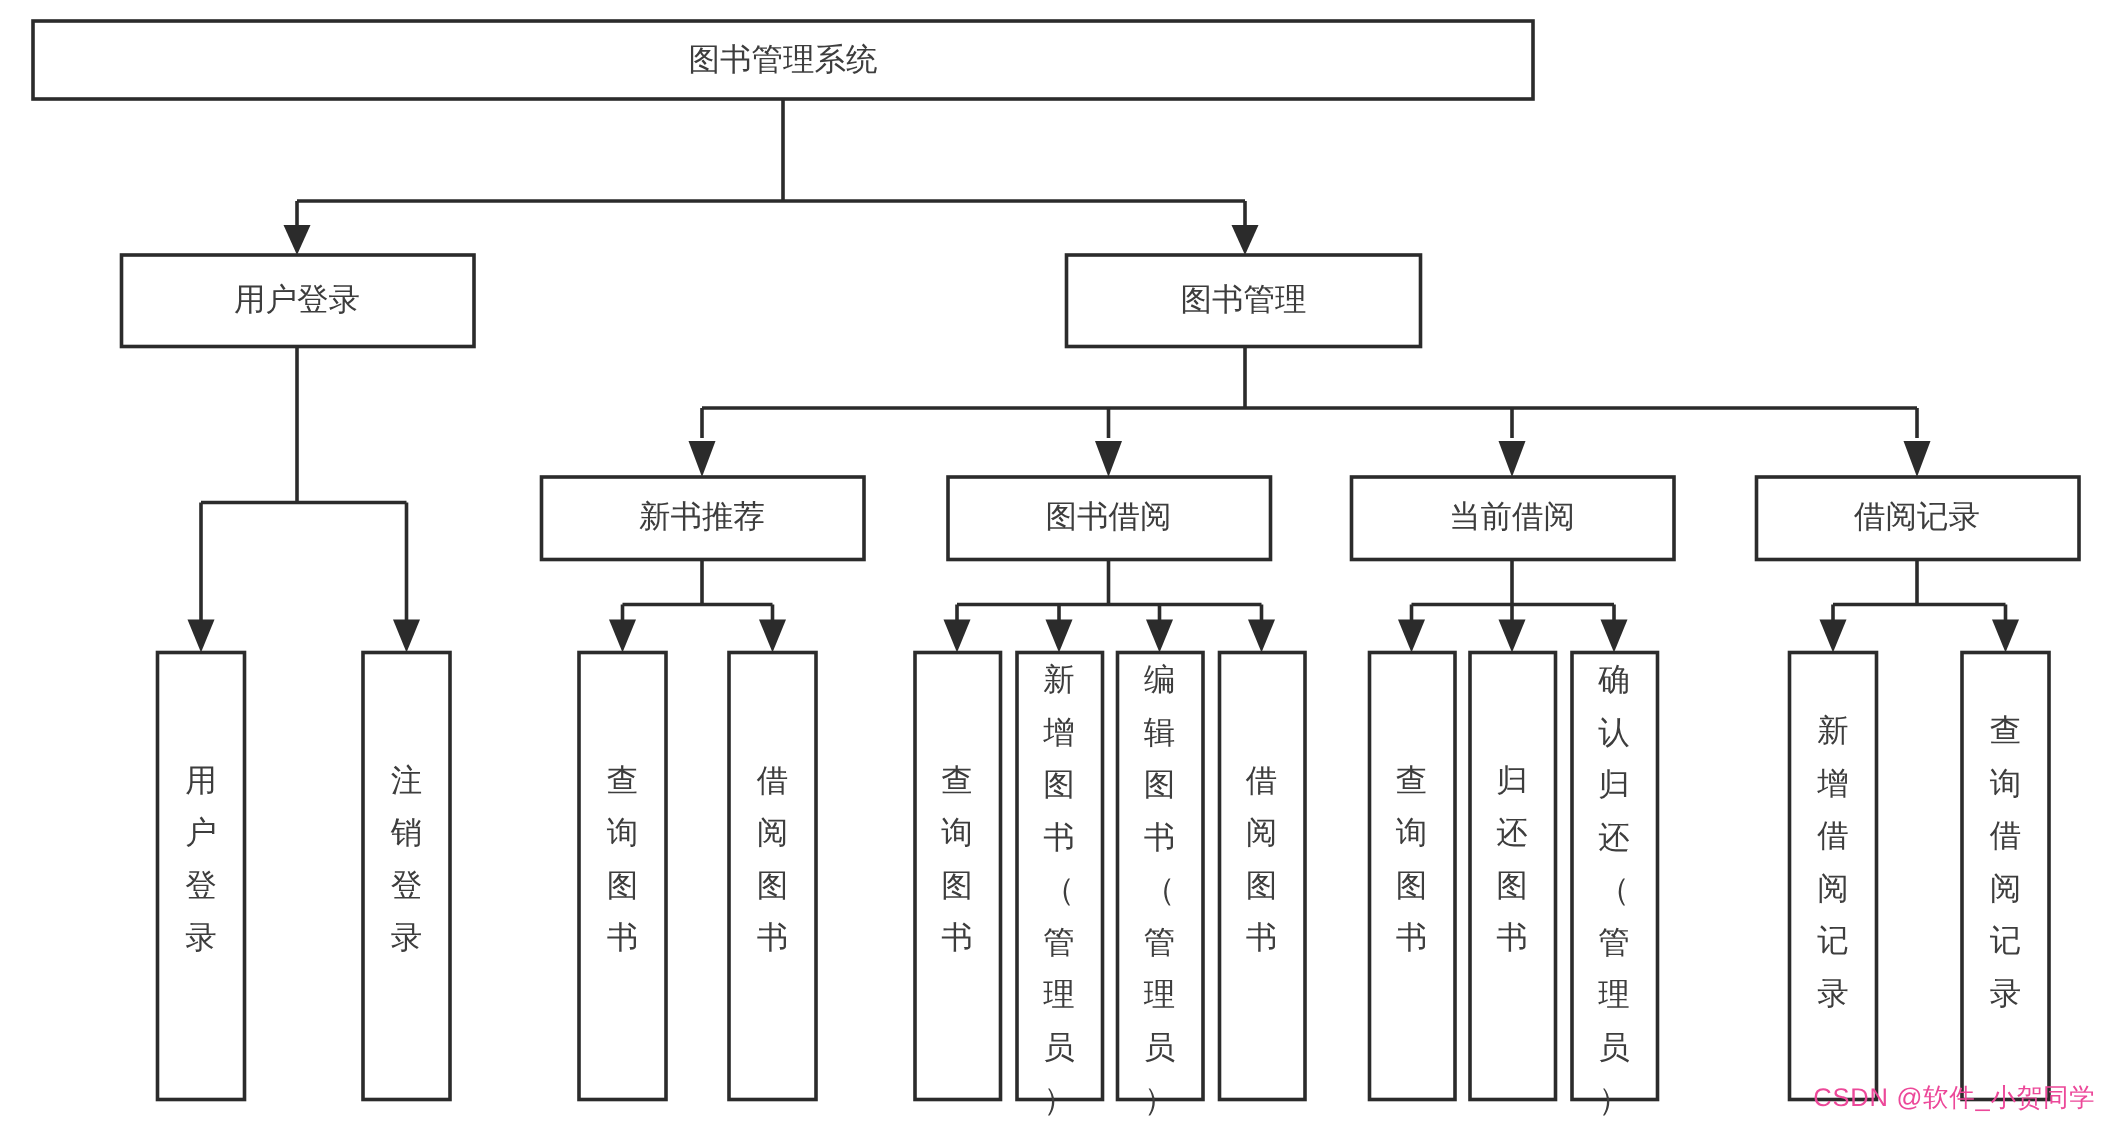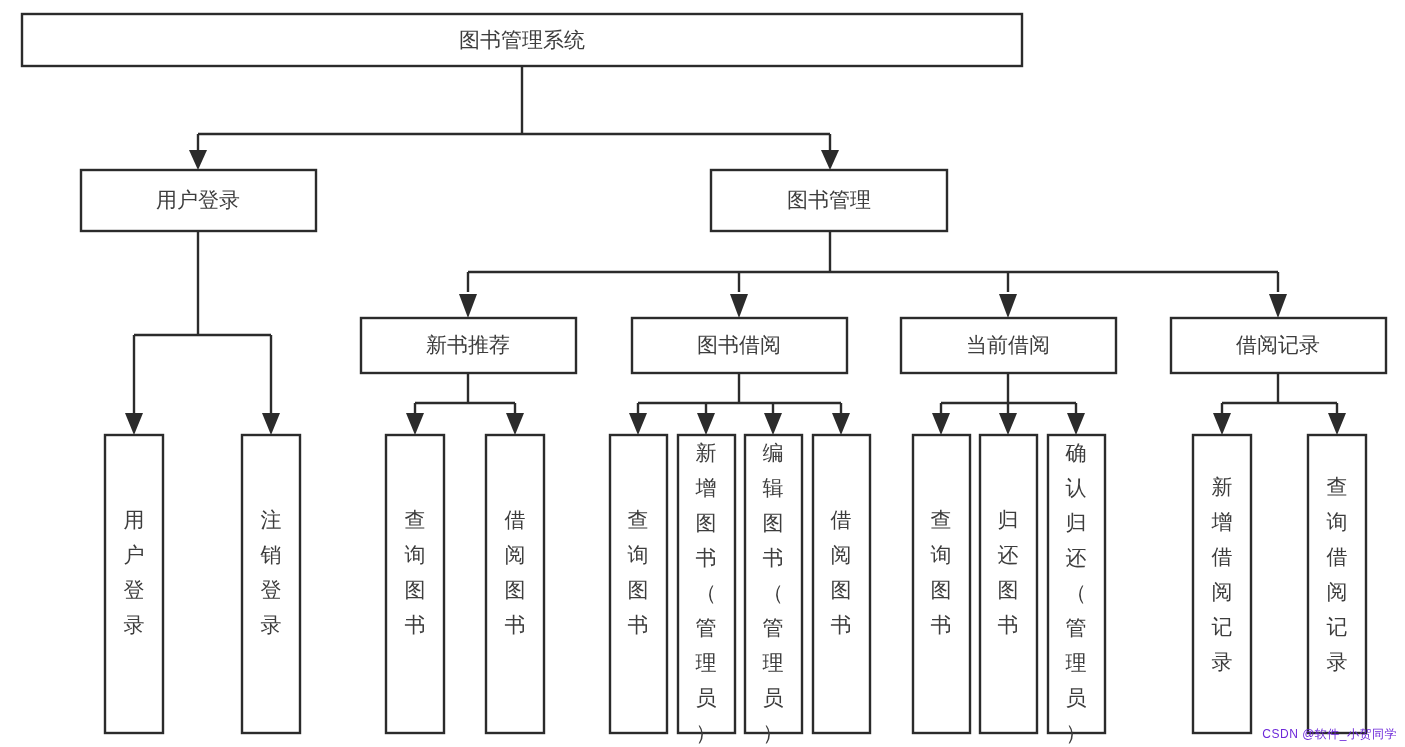--- a/index.html
+++ b/index.html
@@ -52,22 +52,22 @@
     font-family: "Liberation Sans", "DejaVu Sans", sans-serif;
     fill: #3d3d3d;
     font-size: 21px;
     text-anchor: middle;
   }
   .watermark {
     position: absolute;
     right: 8px;
     bottom: 4px;
     font-family: "Liberation Sans", "DejaVu Sans", sans-serif;
-    font-size: 12px;
-    color: #6d28d9;
+    font-size: 17px;
+    color: #ec4899;
     letter-spacing: 0.5px;
     white-space: nowrap;
     user-select: none;
   }
 </style>
 </head>
 <body>
 
 <div id="diagram-root">
 

